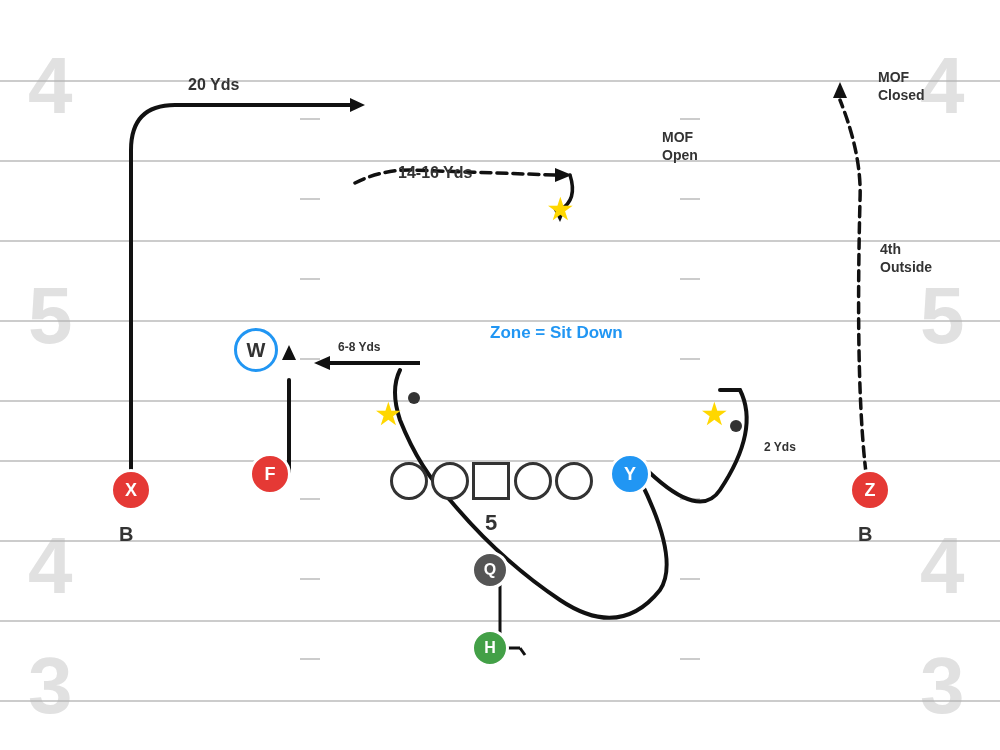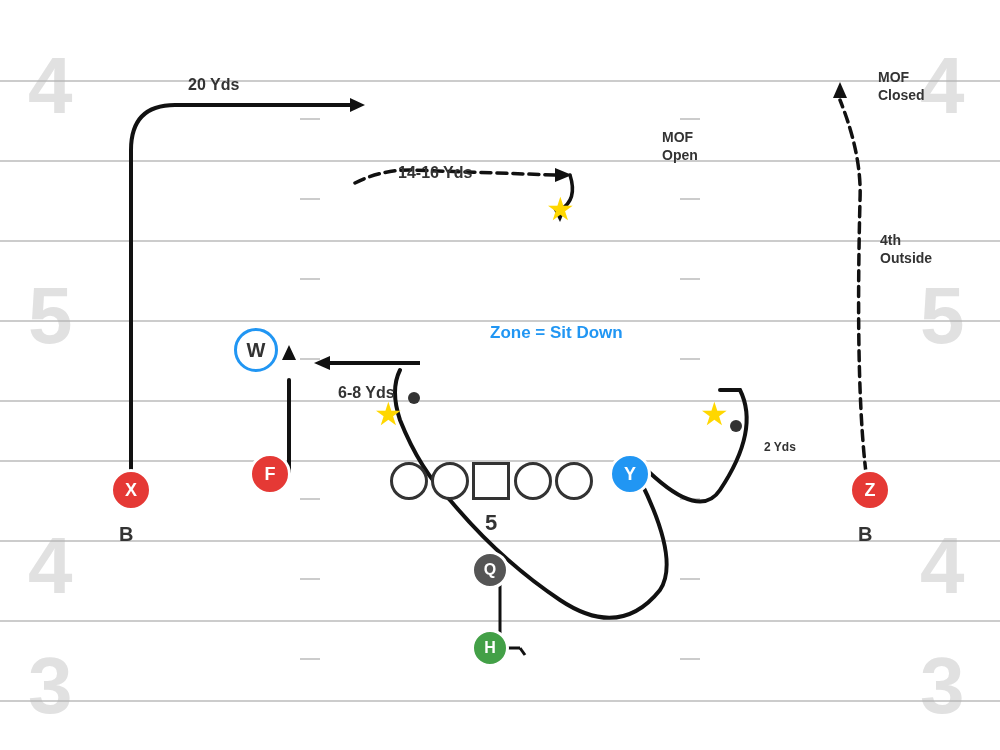--- a/index.html
+++ b/index.html
@@ -252,32 +252,32 @@
   <div class="w-circle" style="top:328px; left:234px;">W</div>
 
   <div class="star" style="top:190px; left:546px;">★</div>
   <div class="star" style="top:395px; left:374px;">★</div>
   <div class="star" style="top:395px; left:700px;">★</div>
 
   <div class="label" style="top:76px; left:188px; font-size:16px;">20 Yds</div>
 
   <div class="label" style="top:164px; left:370px; font-size:16px;margin-left:28px;">14-16 Yds</div>
 
-  <div class="label" style="top:340px; left:338px; font-size:16px;margin-top:44px;">6-8 Yds</div>
+  <div class="label" style="top:340px; left:338px; font-size:12px;">6-8 Yds</div>
 
   <div class="label" style="top:440px; left:764px; font-size:12px;">2 Yds</div>
 
   <div class="label" style="top:510px; left:485px; font-size:22px; font-weight:900;">5</div>
 
   <div class="label" style="top:523px; left:119px; font-size:20px;">B</div>
   <div class="label" style="top:523px; left:858px; font-size:20px;">B</div>
 
   <div class="label" style="top:128px; left:662px; font-size:14px; font-weight:bold; line-height:1.3;">MOF<br>Open</div>
 
   <div class="label" style="top:68px; left:878px; font-size:14px; font-weight:bold; line-height:1.3;">MOF<br>Closed</div>
 
-  <div class="label" style="top:231px; left:880px; font-size:14px; font-weight:bold; line-height:1.3;">4th<br>Outside</div>
+  <div class="label" style="top:240px; left:880px; font-size:14px; font-weight:bold; line-height:1.3;">4th<br>Outside</div>
 
 
 
   <div class="blue-label" style="top:323px; left:490px; font-size:17px;">Zone = Sit Down</div>
 
 </div>
 
 </body></html>

